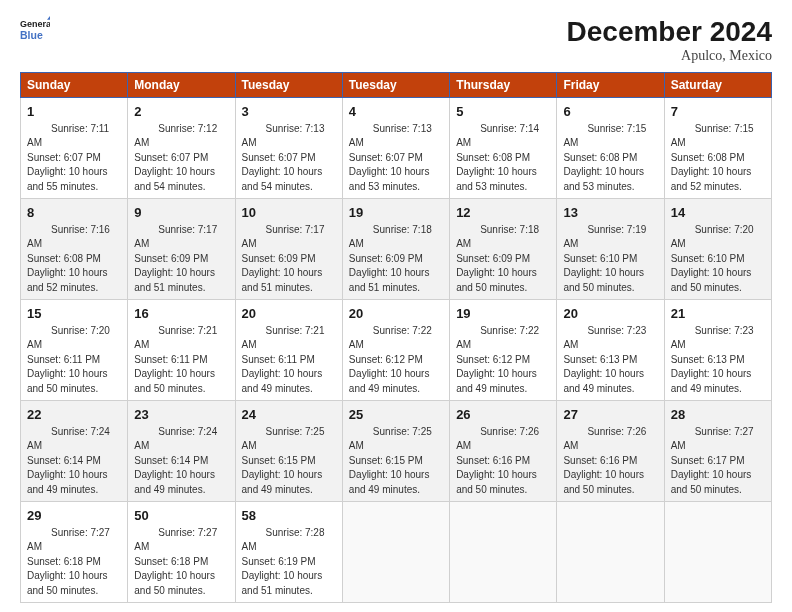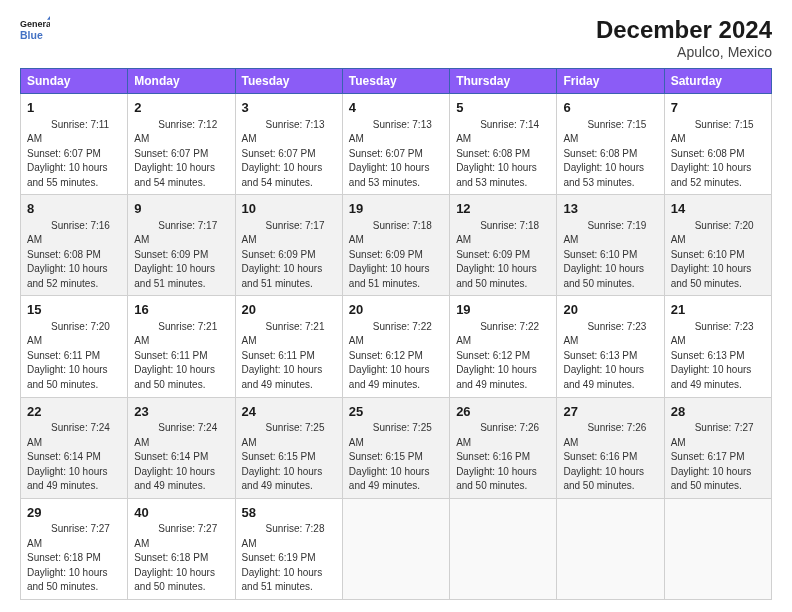--- a/index.html
+++ b/index.html
@@ -29,36 +29,37 @@
       gap: 4px;
     }
     .logo-icon {
       width: 30px;
       height: 30px;
     }
     .title-block {
       text-align: right;
     }
     .main-title {
-      font-size: 24px;
+      font-size: 28px;
       font-weight: bold;
       color: #1a1a1a;
     }
     .subtitle {
       font-size: 14px;
       color: #444;
+      font-family: Liberation Serif, serif;
     }
     .calendar {
       flex: 1;
       border-collapse: collapse;
       width: 100%;
       font-size: 10.5px;
     }
     .calendar thead tr th {
-      background: #8b5cf6;
+      background: #c2410c;
       color: #fff;
       font-weight: bold;
       font-size: 12px;
       padding: 5px 6px;
       text-align: left;
       border: 1px solid #3a62b0;
     }
     .calendar tbody tr td {
       vertical-align: top;
       padding: 5px 6px;
@@ -149,21 +150,21 @@
           <td><span class="day-num">22</span><span class="day-text">Sunrise: 7:24 AM<br>Sunset: 6:14 PM<br>Daylight: 10 hours and 49 minutes.</span></td>
           <td><span class="day-num">23</span><span class="day-text">Sunrise: 7:24 AM<br>Sunset: 6:14 PM<br>Daylight: 10 hours and 49 minutes.</span></td>
           <td><span class="day-num">24</span><span class="day-text">Sunrise: 7:25 AM<br>Sunset: 6:15 PM<br>Daylight: 10 hours and 49 minutes.</span></td>
           <td><span class="day-num">25</span><span class="day-text">Sunrise: 7:25 AM<br>Sunset: 6:15 PM<br>Daylight: 10 hours and 49 minutes.</span></td>
           <td><span class="day-num">26</span><span class="day-text">Sunrise: 7:26 AM<br>Sunset: 6:16 PM<br>Daylight: 10 hours and 50 minutes.</span></td>
           <td><span class="day-num">27</span><span class="day-text">Sunrise: 7:26 AM<br>Sunset: 6:16 PM<br>Daylight: 10 hours and 50 minutes.</span></td>
           <td><span class="day-num">28</span><span class="day-text">Sunrise: 7:27 AM<br>Sunset: 6:17 PM<br>Daylight: 10 hours and 50 minutes.</span></td>
         </tr>
         <tr>
           <td><span class="day-num">29</span><span class="day-text">Sunrise: 7:27 AM<br>Sunset: 6:18 PM<br>Daylight: 10 hours and 50 minutes.</span></td>
-          <td><span class="day-num">40</span><span class="day-text">Sunrise: 7:27 AM<br>Sunset: 6:18 PM<br>Daylight: 10 hours and 50 minutes.</span></td>
+          <td><span class="day-num">50</span><span class="day-text">Sunrise: 7:27 AM<br>Sunset: 6:18 PM<br>Daylight: 10 hours and 50 minutes.</span></td>
           <td><span class="day-num">58</span><span class="day-text">Sunrise: 7:28 AM<br>Sunset: 6:19 PM<br>Daylight: 10 hours and 51 minutes.</span></td>
           <td class="empty-cell"></td>
           <td class="empty-cell"></td>
           <td class="empty-cell"></td>
           <td class="empty-cell"></td>
         </tr>
       </tbody>
   </table>
 </div>
 

